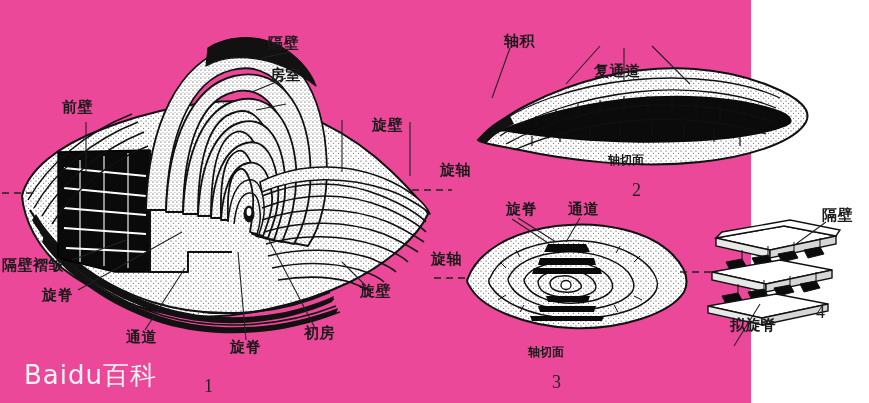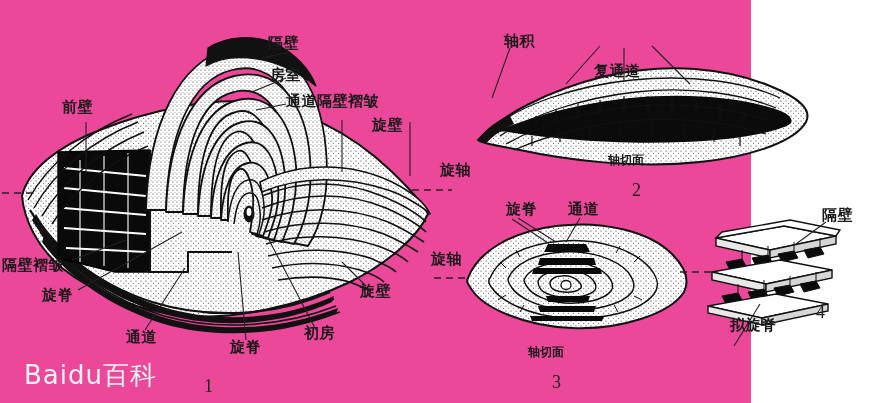--- a/index.html
+++ b/index.html
@@ -312,21 +312,20 @@
     </g>
     <g stroke="#222" stroke-width="1.1" fill="none">
       <path d="M826,222 L796,244"></path>
       <path d="M734,346 L760,304"></path>
     </g>
 
   </svg>
 
   <div class="lbl" style="left:268px;top:36px;">隔壁</div>
   <div class="lbl" style="left:270px;top:68px;">房室</div>
-  <div class="lbl" style="left:286px;top:94px;">通道隔壁褶皱</div>
   <div class="lbl" style="left:372px;top:118px;">旋壁</div>
   <div class="lbl" style="left:62px;top:101px;font-family:Liberation Mono, monospace;">前壁</div>
   <div class="lbl" style="left:440px;top:163px;">旋轴</div>
   <div class="lbl" style="left:2px;top:258px;font-family:Liberation Serif, serif;">隔壁褶皱</div>
   <div class="lbl" style="left:42px;top:288px;">旋脊</div>
   <div class="lbl" style="left:126px;top:330px;">通道</div>
   <div class="lbl" style="left:230px;top:340px;">旋脊</div>
   <div class="lbl" style="left:304px;top:326px;">初房</div>
   <div class="lbl" style="left:360px;top:284px;">旋壁</div>
   <div class="fignum" style="left:204px;top:376px;">1</div>

